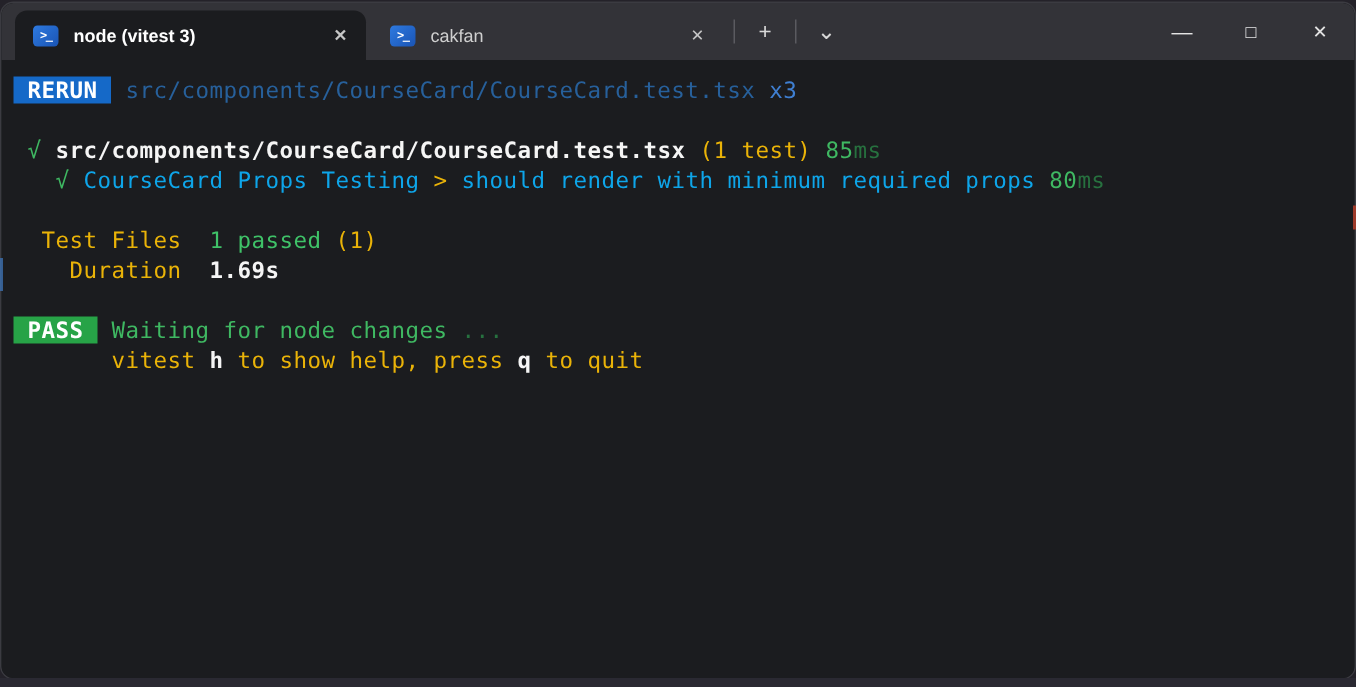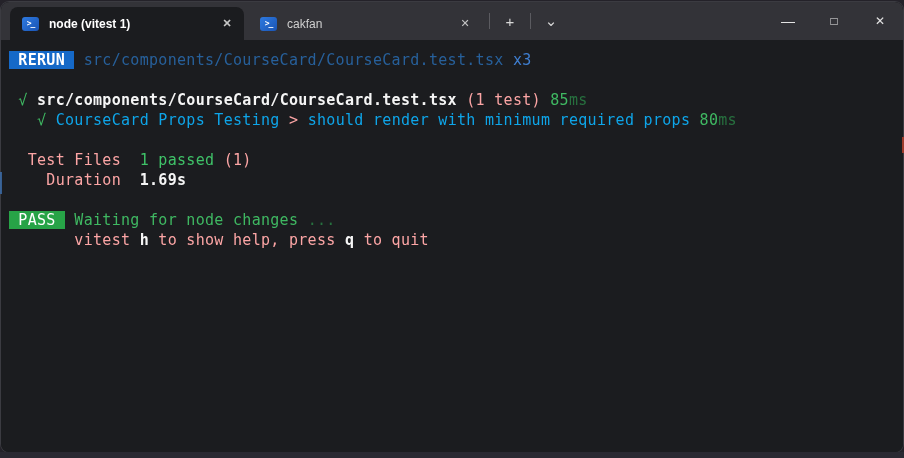--- a/index.html
+++ b/index.html
@@ -55,40 +55,40 @@
   
   .terminal{
     flex:1;background:#1b1c1f;padding:10px 8px;cursor:text;
     font-family:"DejaVu Sans Mono","Liberation Mono",monospace;
     font-size:15px;line-height:20px;letter-spacing:0.3px;
   }
   .term-line{white-space:pre;height:20px}
   .seg-plain{color:#d6d6d6}
   .seg-white{color:#0ea5e9}
   .seg-white-bold{color:#f5f5f5;font-weight:bold}
-  .seg-gray{color:#fca5a5}
+  .seg-gray{color:#eab308}
   .seg-green{color:#3fb862}
   .seg-green-bold{color:#3fc268;font-weight:normal}
   .seg-green-dim{color:#27713f}
   .seg-blue{color:#3f7fd2}
   .seg-blue-dim{color:#27609b}
   .seg-badge-rerun{background:#1569c8;color:#ffffff;font-weight:bold}
-  .seg-badge-pass{background:#27a347;color:#ffffff;font-weight:normal}
+  .seg-badge-pass{background:#27a347;color:#ffffff;font-weight:bold}
 </style>
 </head>
 <body>
 
 <div class="window">
 
   <div class="titlebar">
     <div class="tabs">
 
       <div class="tab active">
         <span class="ps-icon">&gt;_</span>
-        <span class="tab-title">node (vitest 1)</span>
+        <span class="tab-title">node (vitest 3)</span>
         <span class="tab-close">✕</span>
       </div>
 
       <div class="tab">
         <span class="ps-icon">&gt;_</span>
         <span class="tab-title">cakfan</span>
         <span class="tab-close">✕</span>
       </div>
 
     </div>

